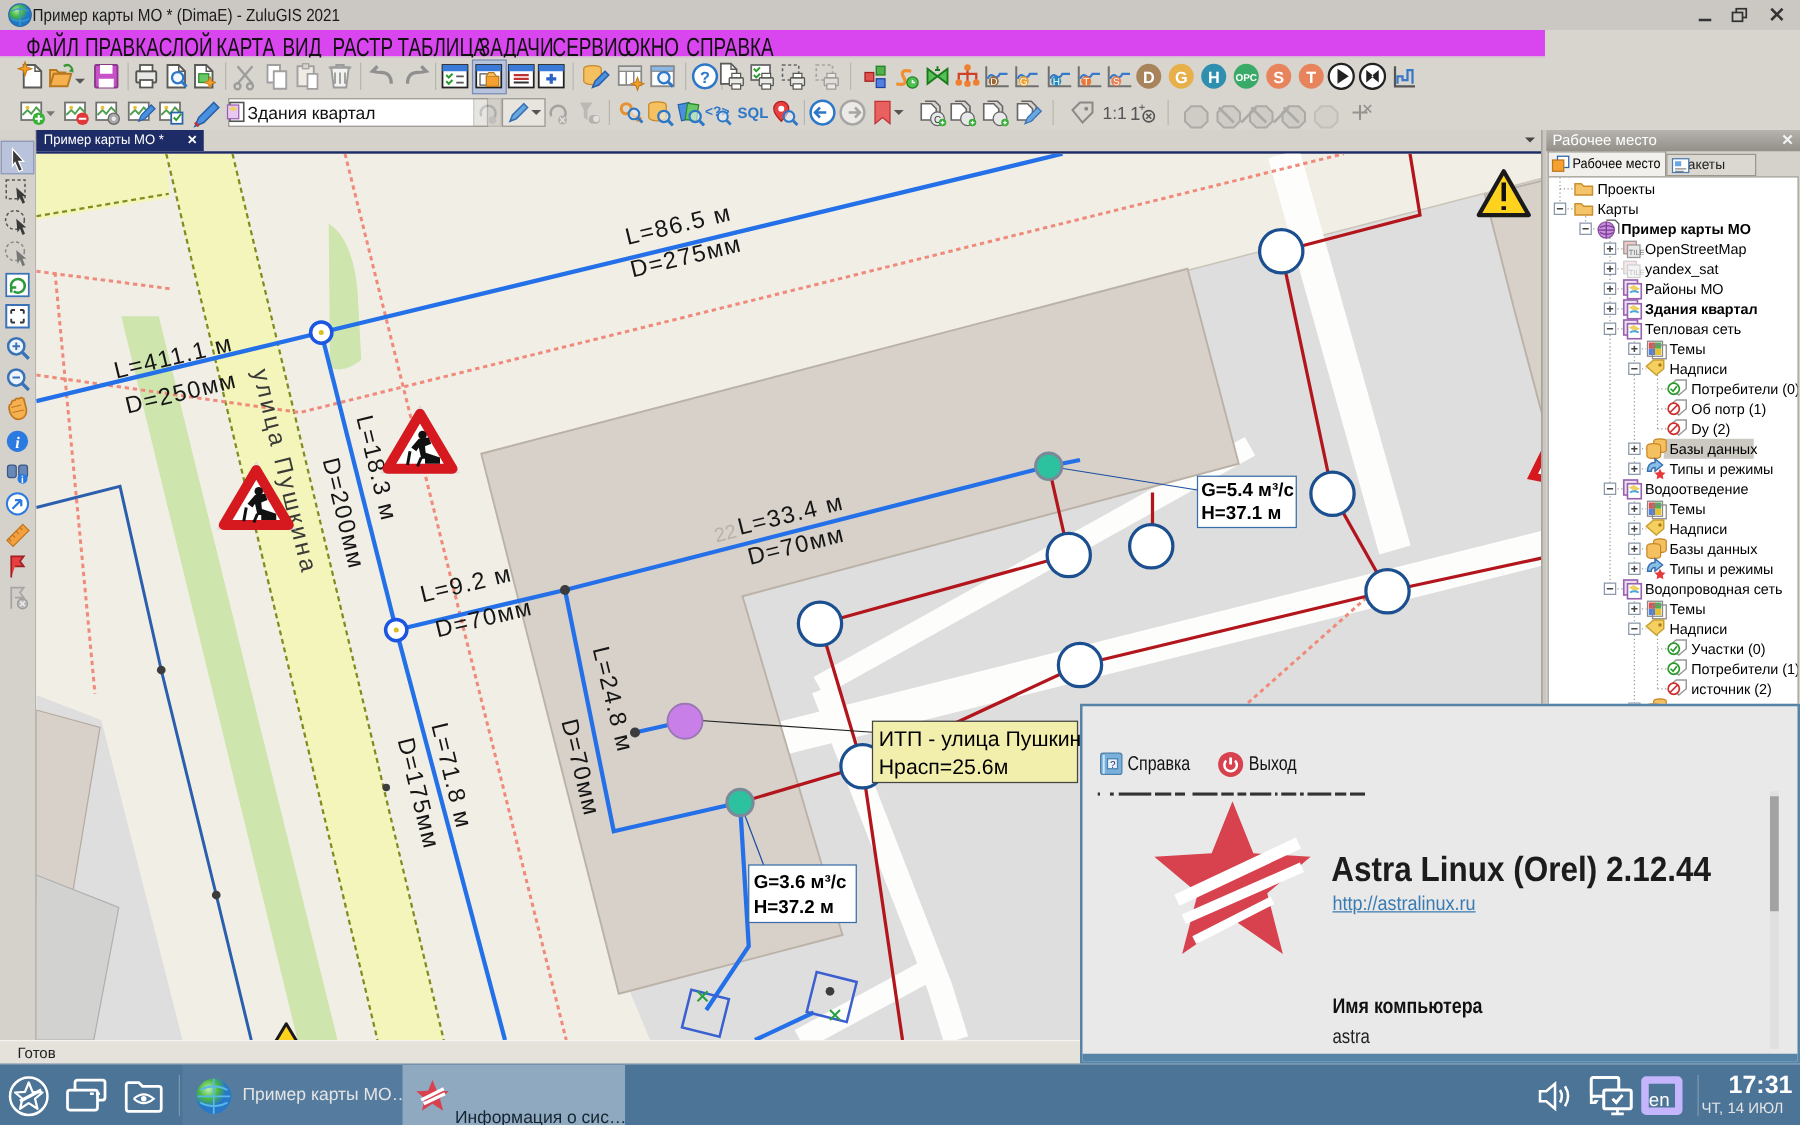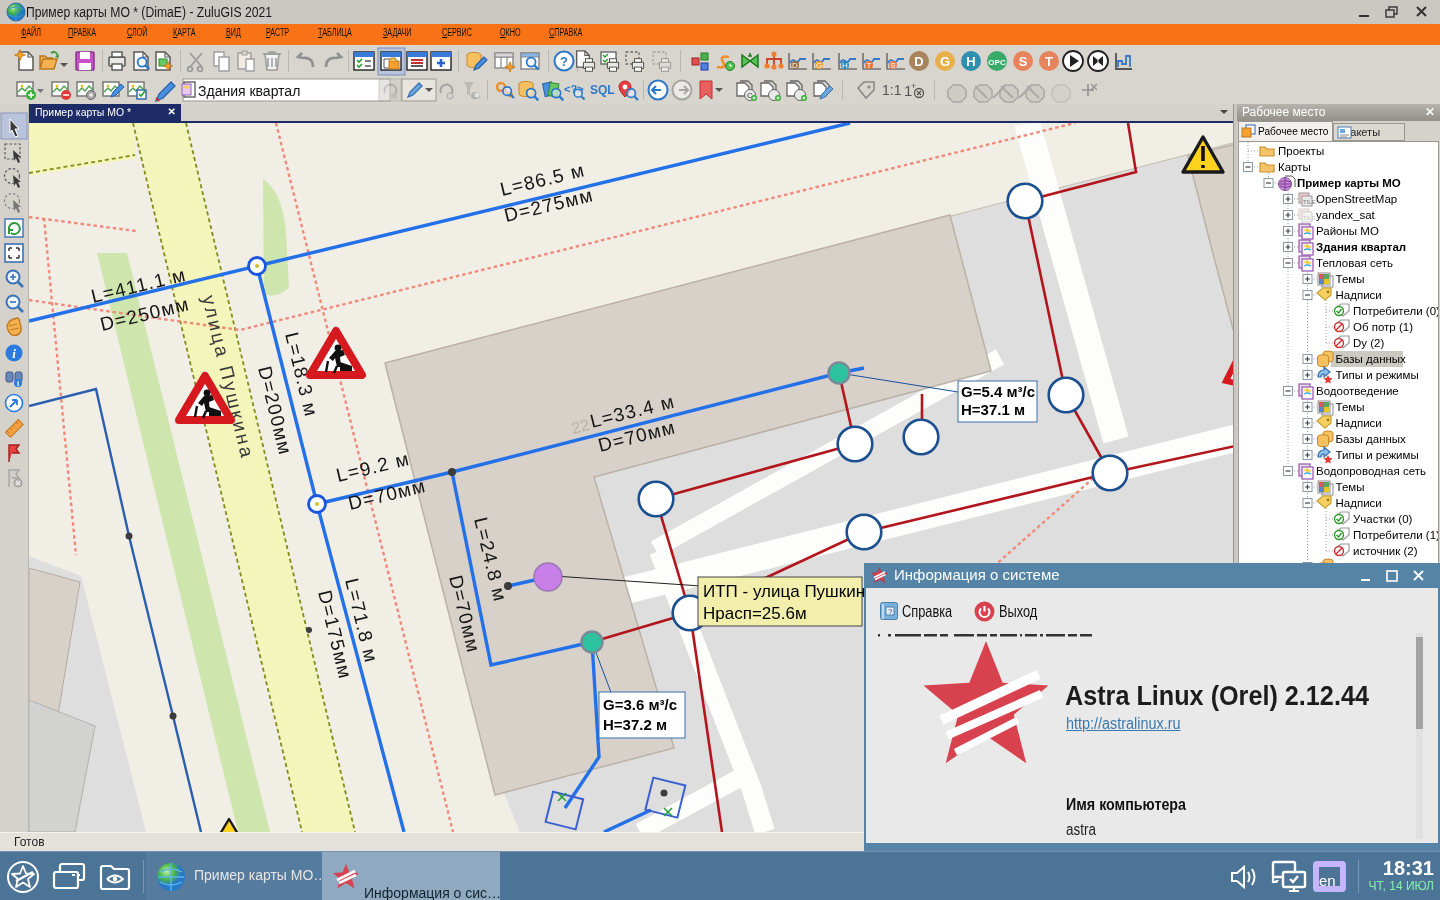--- a/index.html
+++ b/index.html
@@ -1,26 +1,26 @@
 <!DOCTYPE html>
 <html><head><meta charset="utf-8">
 <style>
 *{margin:0;padding:0;box-sizing:border-box}
 html,body{width:1440px;height:900px;overflow:hidden;font-family:"Liberation Sans",sans-serif;background:#d8d5cf}
 .abs{position:absolute}
 #titlebar{left:0;top:0;width:1440px;height:24px;background:#cbc8c3;color:#1a1a1a;font-size:15px}
 #titlebar .ttl{position:absolute;left:26px;top:4px;font-size:14px;transform:scaleX(.87);transform-origin:0 0}
-#menubar{left:0;top:24px;width:1440px;height:22px;background:#f97316;font-size:10px;color:#111;border-bottom:1px solid #dad7d2}
+#menubar{left:0;top:24px;width:1236px;height:22px;background:#d946ef;font-size:21px;color:#111;border-bottom:1px solid #dad7d2}
 .mi{position:absolute;top:3px;white-space:nowrap}
 .mi u{text-decoration:underline}
 #toolbar1{left:0;top:46px;width:1440px;height:31px;background:#d8d5cf}
 #toolbar2{left:0;top:77px;width:1440px;height:27px;background:#d8d5cf}
 #lefttools{left:0;top:104px;width:29px;height:728px;background:#d5d2cc;border-right:1px solid #b8b5b0}
 #tabbar{left:29px;top:104px;width:1204px;height:17px;background:#d5d2cc}
-#tab1{position:absolute;left:0;top:0;width:152px;height:17px;background:#1d2b66;color:#fff;font-size:11px;padding:2px 6px}
+#tab1{position:absolute;left:0;top:0;width:134px;height:17px;background:#1d2b66;color:#fff;font-size:11px;padding:2px 6px}
 #mapwrap{left:29px;top:121px;width:1204px;height:711px;background:#f1eee6;border-top:2px solid #1d2b66}
 #splitter{left:1233px;top:104px;width:4px;height:728px;background:#cac7c1;border-left:1px solid #9a9791}
 #panel{left:1237px;top:104px;width:203px;height:747px;background:#d5d2cc;font-size:12px}
 #statusbar{left:0;top:832px;width:1440px;height:19px;background:#e5e2dc;border-top:1px solid #f5f3ef;font-size:12px;color:#222}
 #taskbar{left:0;top:851px;width:1440px;height:49px;background:#4c7496;border-top:1px solid #7391ad}
 </style></head>
 <body>
 <div class="abs" id="titlebar">
  <svg class="abs" style="left:6px;top:2px" width="20" height="20">
       <defs>
@@ -918,36 +918,24 @@
 <svg class="abs" style="left:1267px;top:8px" width="40" height="36">
       <rect x="6" y="2" width="22" height="15" rx="1.5" fill="none" stroke="#fff" stroke-width="2.4"></rect>
       <path d="M6,17 v5 h4" fill="none" stroke="#fff" stroke-width="2.2"></path>
       <path d="M8,20 l2,3 2,-3" fill="#fff"></path>
       <rect x="16" y="12" width="22" height="15" rx="1.5" fill="#4c7496" stroke="#fff" stroke-width="2.4"></rect>
       <path d="M23,19 l3,3 5,-6" stroke="#fff" stroke-width="2.4" fill="none"></path>
       <path d="M27,27 v4 M22,31 h10" stroke="#fff" stroke-width="2.2"></path>
     </svg>
 <div class="abs" style="left:1313px;top:9px;width:33px;height:31px;border:6px solid #c4b5fd;border-radius:4px;color:#fff;font-size:15px;padding-top:5px">en</div>
 <rect class="abs" style="left:1358px;top:8px;width:1px;height:33px;background:#7d97af"></rect>
-<div class="abs" style="left:1364px;top:5px;width:70px;text-align:right;color:#fff;font-size:20px;font-weight:bold">18:31</div>
-<div class="abs" style="left:1354px;top:27px;width:80px;text-align:right;color:#86efac;font-size:12px">ЧТ, 14 ИЮЛ</div>
+<div class="abs" style="left:1364px;top:5px;width:70px;text-align:right;color:#fff;font-size:20px;font-weight:bold">17:31</div>
+<div class="abs" style="left:1354px;top:27px;width:80px;text-align:center;color:#e5e5e5;font-size:12px">ЧТ, 14 ИЮЛ</div>
 </div>
 <div class="abs" id="dlg" style="left:864px;top:563px;width:576px;height:288px;background:#e9e9e9;border:2px solid #5584a6">
-<div class="abs" style="left:-2px;top:-2px;width:576px;height:25px;background:#5584a6;color:#fff;font-size:15px">
-<svg class="abs" style="left:7px;top:4px" width="17" height="17">
-        <path d="M8.5,0.5 L10.6,5.7 16.4,6 12.1,9.7 13.6,15.5 8.5,12.2 3.4,15.5 4.9,9.7 0.6,6 6.4,5.7 Z" fill="#d8414e" stroke="#b02835" stroke-width=".5"></path>
-        <path d="M3,10.5 L14,5 M4,12.5 L14.5,7.5" stroke="#fff" stroke-width="1.5"></path>
-      </svg>
-<span class="abs" style="left:30px;top:3px">Информация о системе</span>
-<svg class="abs" style="left:495px;top:6px" width="70" height="14">
-        <path d="M2,11 h9" stroke="#fff" stroke-width="2"></path>
-        <rect x="28" y="2" width="10" height="10" fill="none" stroke="#fff" stroke-width="1.6"></rect>
-        <path d="M55,2 l9,9 M64,2 l-9,9" stroke="#fff" stroke-width="1.8"></path>
-      </svg>
-</div>
 <svg class="abs" style="left:13px;top:36px" width="21" height="21">
       <rect x="1.5" y="1.5" width="17" height="17" rx="2" fill="#7ab0dc" stroke="#4a80ac"></rect>
       <path d="M4,3 v15" stroke="#cfe4f4" stroke-width="1.6" fill="none"></path>
       <rect x="7" y="6" width="8" height="8" fill="#e8f2fa" stroke="#4a80ac"></rect>
       <text x="9" y="13" font-size="8" fill="#336">?</text>
     </svg>
 <div class="abs" style="left:36px;top:38px;font-size:16px;color:#111;transform:scaleX(.8);transform-origin:0 0">Справка</div>
 <svg class="abs" style="left:108px;top:36px" width="21" height="21">
       <circle cx="10.5" cy="10.5" r="10" fill="#d8414e"></circle>
       <path d="M10.5,5 v5.5" stroke="#fff" stroke-width="2.2"></path>

